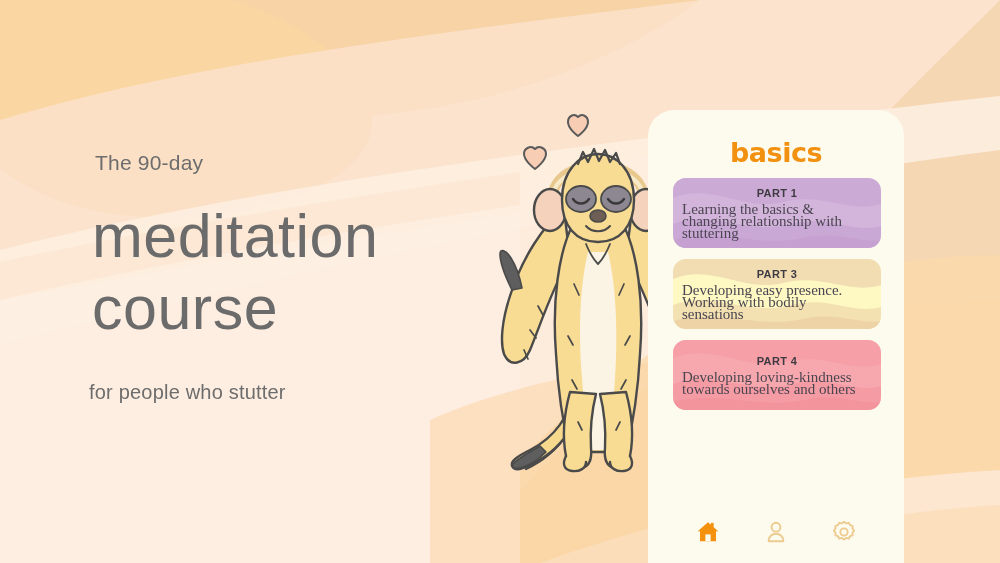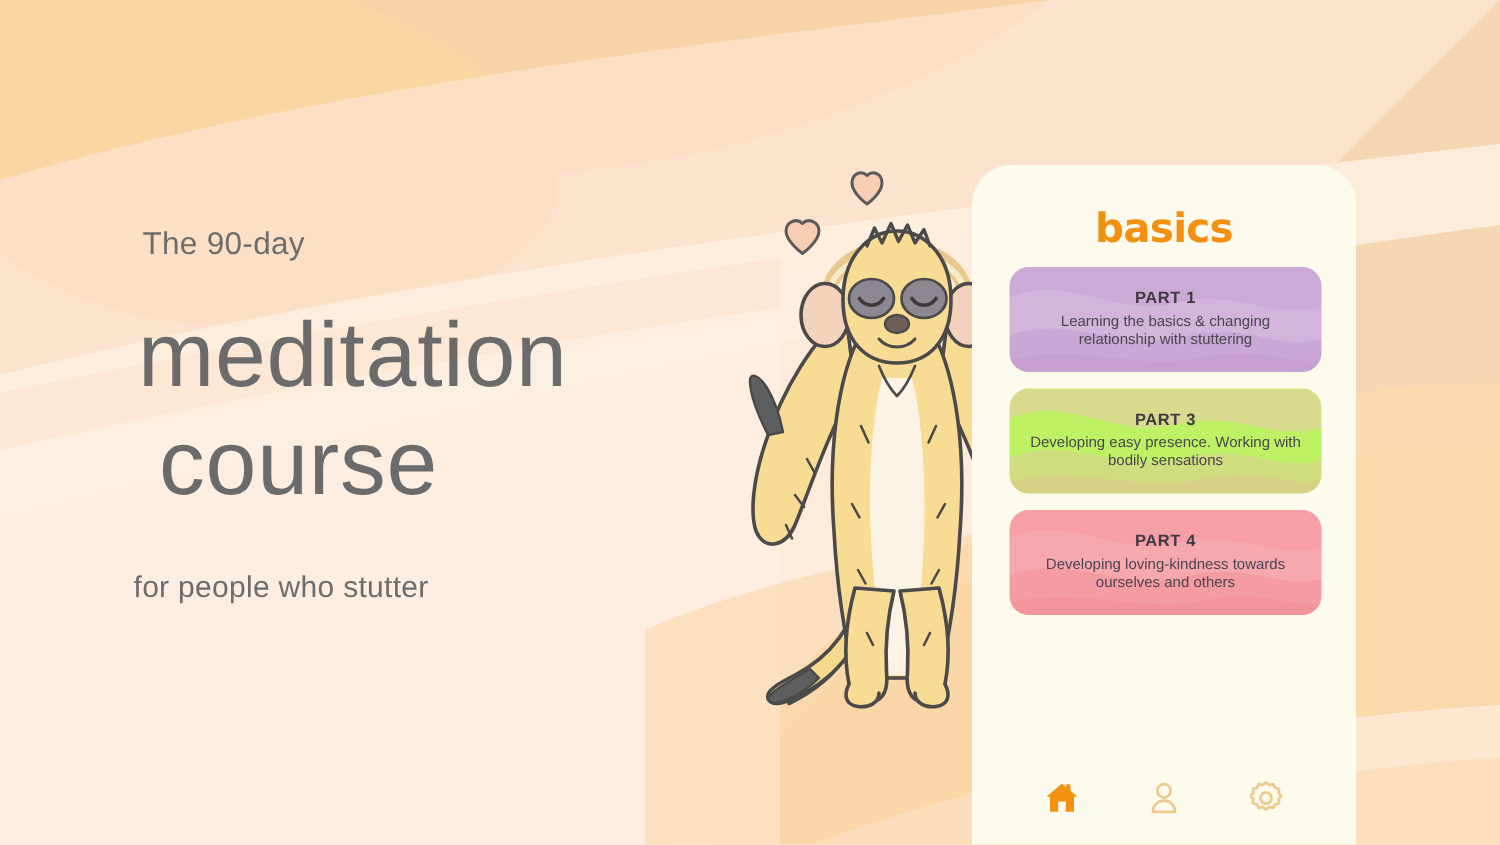--- a/index.html
+++ b/index.html
@@ -19,21 +19,21 @@
   .eyebrow{
     position:absolute;left:95px;top:151px;
     font-size:21px;color:#6D6D6D;font-weight:300;letter-spacing:.2px;
     white-space:nowrap;
   }
   .headline{
     position:absolute;left:92px;top:200px;
     font-size:61px;line-height:72px;color:#6B6B6B;font-weight:300;
     letter-spacing:.5px;white-space:nowrap;
   }
-  .headline .l2{display:block;margin-left:14px;}
+  .headline .l2{display:block;}
   .subline{
     position:absolute;left:89px;top:381px;
     font-size:20px;color:#6D6D6D;font-weight:400;letter-spacing:.2px;
     white-space:nowrap;
   }
 
   
   .mascot{position:absolute;left:478px;top:92px;width:240px;height:400px;}
   .mascot svg{display:block;}
 
@@ -52,21 +52,21 @@
   .pcard{
     position:relative;width:208px;height:70px;border-radius:13px;
     margin-bottom:11px;overflow:hidden;
   }
   .pcard .waves{position:absolute;inset:0;width:208px;height:70px;}
   .pcard .ctext{
     position:absolute;inset:0;display:flex;flex-direction:column;
     align-items:center;justify-content:center;padding:12px 9px;box-sizing:border-box;
   }
   .ptitle{font-size:11px;font-weight:700;color:#3E3A42;letter-spacing:.4px;margin-bottom:4px;}
-  .pdesc{font-size:10px;line-height:12px;color:#4A4550;text-align:center;font-weight:400;}
+  .pdesc{font-size:15px;line-height:12px;color:#4A4550;font-weight:400;font-family:Liberation Serif, serif;}
 
   
   .navbar{position:absolute;left:0;top:392px;width:256px;height:60px;
     display:flex;align-items:center;justify-content:space-around;padding:0 26px;box-sizing:border-box;}
   .navbtn{width:34px;height:34px;display:flex;align-items:center;justify-content:center;cursor:pointer;}
 </style>
 </head>
 <body>
 
 <div class="stage">
@@ -191,21 +191,21 @@
           <path d="M0,46 C38,30 74,58 118,46 C156,36 180,56 208,48 L208,70 L0,70 Z" fill="#C19BCE" opacity="0.5"></path>
           <path d="M0,62 C46,50 86,70 130,60 C164,52 188,66 208,62 L208,70 L0,70 Z" fill="#BE96CB" opacity="0.45"></path>
         </svg>
         <div class="ctext">
           <div class="ptitle">PART 1</div>
           <div class="pdesc">Learning the basics &amp; changing relationship with stuttering</div>
         </div>
       </div>
 
 
-      <div class="pcard" style="background:#bef264">
+      <div class="pcard" style="background:#fef9c3">
         <svg class="waves" viewBox="0 0 208 70" preserveAspectRatio="none">
           <path d="M0,20 C40,4 70,34 110,24 C150,14 176,36 208,26 L208,0 L0,0 Z" fill="#EACAA8" opacity="0.6"></path>
           <path d="M0,46 C38,30 74,58 118,46 C156,36 180,56 208,48 L208,70 L0,70 Z" fill="#E7C39E" opacity="0.45"></path>
           <path d="M0,62 C46,50 86,70 130,60 C164,52 188,66 208,62 L208,70 L0,70 Z" fill="#E5BE97" opacity="0.4"></path>
         </svg>
         <div class="ctext">
           <div class="ptitle">PART 3</div>
           <div class="pdesc">Developing easy presence. Working with bodily sensations</div>
         </div>
       </div>

